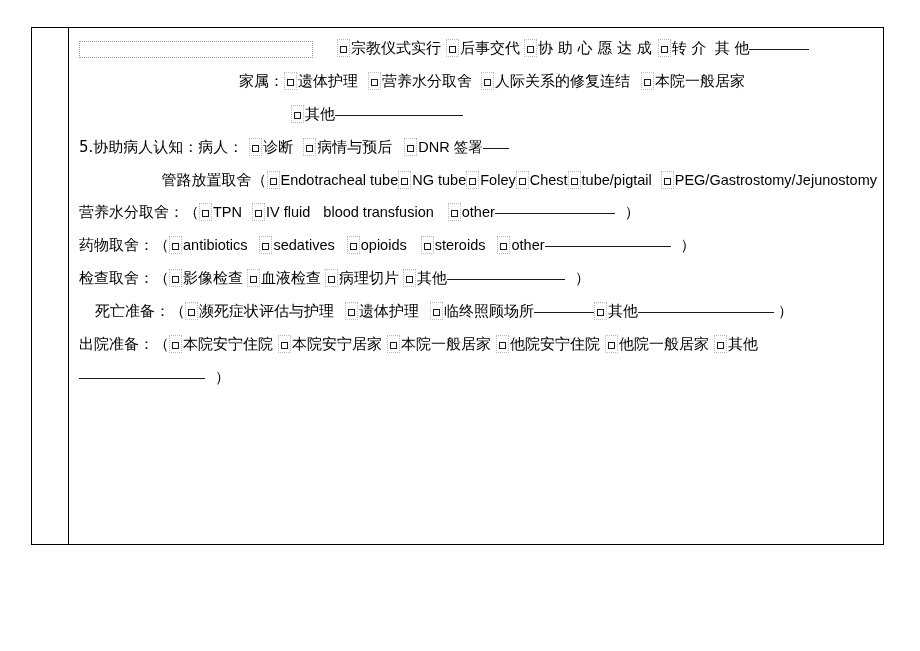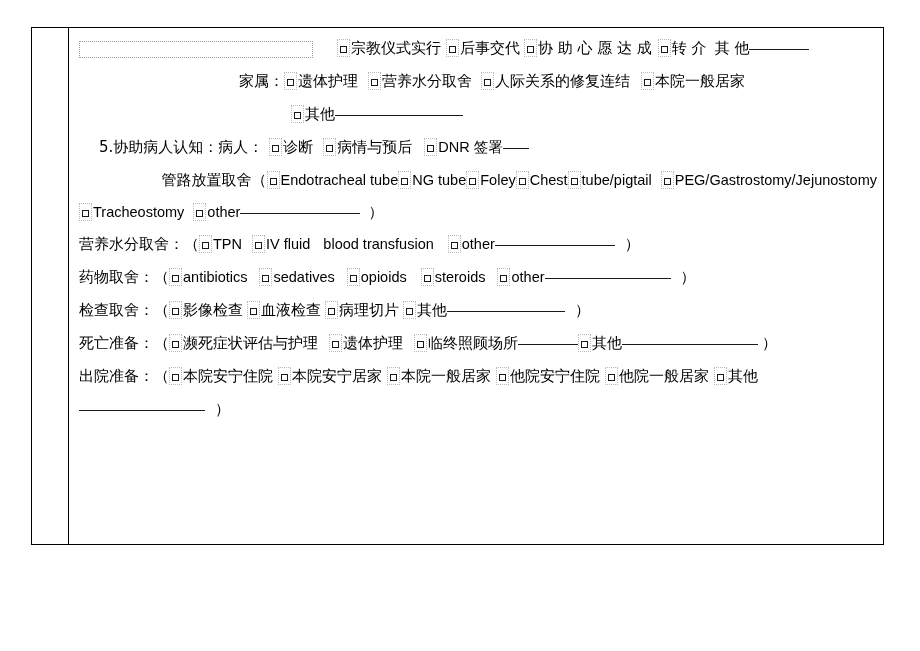--- a/index.html
+++ b/index.html
@@ -118,47 +118,44 @@
 
         <div class="line row-indent-1">
           <span class="cn">家属：</span><span class="cb"></span><span class="cn">遗体护理</span><span class="sp" style="width:10px;"></span><span class="cb"></span><span class="cn">营养水分取舍</span><span class="sp" style="width:9px;"></span><span class="cb"></span><span class="cn">人际关系的修复连结</span><span class="sp" style="width:11px;"></span><span class="cb"></span><span class="cn">本院一般居家</span>
         </div>
 
 
         <div class="line row-indent-3">
           <span class="cb"></span><span class="cn">其他</span><span class="rule" style="width:128px;"></span>
         </div>
 
-        <div class="line" style="padding-left:0;margin-left:20px;">
+        <div class="line" style="padding-left:0;">
           <span class="cn">5.协助病人认知：</span><span class="cn">病人：</span><span class="sp" style="width:6px;"></span><span class="cb"></span><span class="cn">诊断</span><span class="sp" style="width:10px;"></span><span class="cb"></span><span class="cn">病情与预后</span><span class="sp" style="width:12px;"></span><span class="cb"></span><span class="lat">DNR 签署</span><span class="rule" style="width:26px;"></span>
         </div>
 
 
 
         <div class="line tight" style="padding-left:0;text-align:right;">
           <span class="cn">管路放置取舍（</span><span class="cb"></span><span class="lat">Endotracheal tube</span><span class="cb"></span><span class="lat">NG tube</span><span class="cb"></span><span class="lat">Foley</span><span class="cb"></span><span class="lat">Chest</span><span class="cb"></span><span class="lat">tube/pigtail</span><span class="sp" style="width:9px;"></span><span class="cb"></span><span class="lat">PEG/Gastrostomy/Jejunostomy</span>
         </div>
 
-        <div class="line tight" style="padding-left:0;">
-          <span class="cb"></span><span class="lat">Tracheostomy</span><span class="sp" style="width:9px;"></span><span class="cb"></span><span class="lat">other</span><span class="rule" style="width:120px;"></span><span class="sp" style="width:8px;"></span><span class="cn">）</span>
-        </div>
 
         <div class="line" style="padding-left:0;">
           <span class="cn">营养水分取舍：（</span><span class="cb"></span><span class="lat">TPN</span><span class="sp" style="width:10px;"></span><span class="cb"></span><span class="lat">IV fluid</span><span class="sp" style="width:13px;"></span><span class="lat">blood transfusion</span><span class="sp" style="width:14px;"></span><span class="cb"></span><span class="lat">other</span><span class="rule" style="width:120px;"></span><span class="sp" style="width:10px;"></span><span class="cn">）</span>
         </div>
 
         <div class="line" style="padding-left:0;">
           <span class="cn">药物取舍：（</span><span class="cb"></span><span class="lat">antibiotics</span><span class="sp" style="width:12px;"></span><span class="cb"></span><span class="lat">sedatives</span><span class="sp" style="width:12px;"></span><span class="cb"></span><span class="lat">opioids</span><span class="sp" style="width:14px;"></span><span class="cb"></span><span class="lat">steroids</span><span class="sp" style="width:12px;"></span><span class="cb"></span><span class="lat">other</span><span class="rule" style="width:126px;"></span><span class="sp" style="width:10px;"></span><span class="cn">）</span>
         </div>
 
         <div class="line" style="padding-left:0;">
           <span class="cn">检查取舍：（</span><span class="cb"></span><span class="cn">影像检查</span><span class="sp" style="width:4px;"></span><span class="cb"></span><span class="cn">血液检查</span><span class="sp" style="width:4px;"></span><span class="cb"></span><span class="cn">病理切片</span><span class="sp" style="width:4px;"></span><span class="cb"></span><span class="cn">其他</span><span class="rule" style="width:118px;"></span><span class="sp" style="width:10px;"></span><span class="cn">）</span>
         </div>
 
-        <div class="line" style="padding-left:0;">
+        <div class="line" style="padding-left:0;margin-left:16px;">
           <span class="cn">死亡准备：（</span><span class="cb"></span><span class="cn">濒死症状评估与护理</span><span class="sp" style="width:11px;"></span><span class="cb"></span><span class="cn">遗体护理</span><span class="sp" style="width:11px;"></span><span class="cb"></span><span class="cn">临终照顾场所</span><span class="rule" style="width:60px;"></span><span class="cb"></span><span class="cn">其他</span><span class="rule" style="width:136px;"></span><span class="sp" style="width:4px;"></span><span class="cn">）</span>
         </div>
 
         <div class="line" style="padding-left:0;">
           <span class="cn">出院准备：（</span><span class="cb"></span><span class="cn">本院安宁住院</span><span class="sp" style="width:5px;"></span><span class="cb"></span><span class="cn">本院安宁居家</span><span class="sp" style="width:5px;"></span><span class="cb"></span><span class="cn">本院一般居家</span><span class="sp" style="width:5px;"></span><span class="cb"></span><span class="cn">他院安宁住院</span><span class="sp" style="width:5px;"></span><span class="cb"></span><span class="cn">他院一般居家</span><span class="sp" style="width:5px;"></span><span class="cb"></span><span class="cn">其他</span>
         </div>
 
         <div class="line" style="padding-left:0;">
           <span class="rule" style="width:126px;"></span><span class="sp" style="width:10px;"></span><span class="cn">）</span>
         </div>

